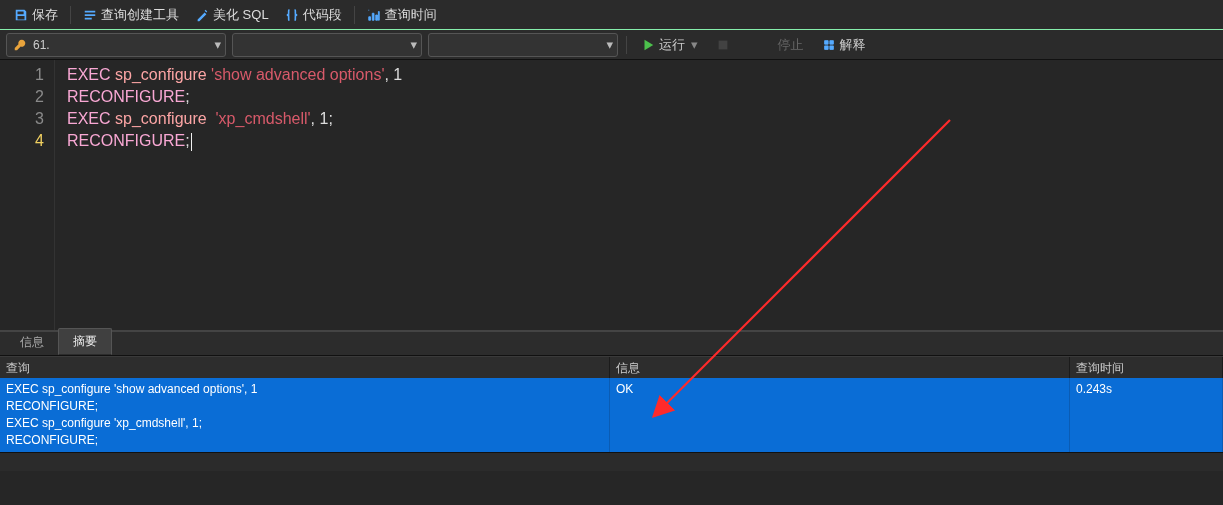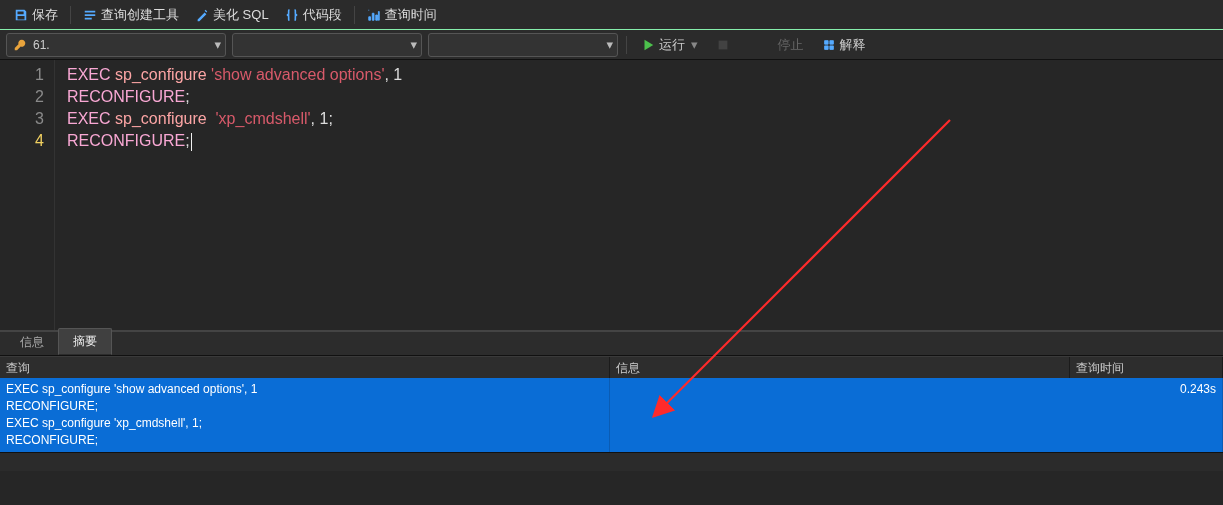--- a/index.html
+++ b/index.html
@@ -158,21 +158,21 @@
     line-height: 17px;
     min-height: 72px;
   }
   .resultRow .cell {
     padding: 3px 6px;
     border-right: 1px solid #0a5cb5;
     white-space: pre-line;
   }
   .resultRow .cellQ { width: 610px; }
   .resultRow .cellI { width: 460px; }
-  .resultRow .cellT { flex: 1; text-align: right; }
+  .resultRow .cellT { flex: 1; }
   .bottomStrip { height: 19px; background: #2b2b2b; border-top:1px solid #111; }
 
   
   .arrowOverlay {
     position: absolute;
     left: 0; top: 0;
     width: 1223px; height: 505px;
     pointer-events: none;
   }
 </style>
@@ -290,20 +290,21 @@
   <div class="col colQ">查询</div>
   <div class="col colI">信息</div>
   <div class="col colT">查询时间</div>
 </div>
 
 <div class="resultRow">
   <div class="cell cellQ">EXEC sp_configure 'show advanced options', 1
 RECONFIGURE;
 EXEC sp_configure  'xp_cmdshell', 1;
 RECONFIGURE;</div>
+  <div class="cell cellI">OK</div>
   <div class="cell cellT">0.243s</div>
 </div>
 <div class="bottomStrip"></div>
 
 <svg class="arrowOverlay">
   <defs>
     <marker id="ah" markerWidth="10" markerHeight="10" refX="8" refY="5" orient="auto">
       <path d="M0,0 L10,5 L0,10 z" fill="#ff2a2a"></path>
     </marker>
   </defs>

